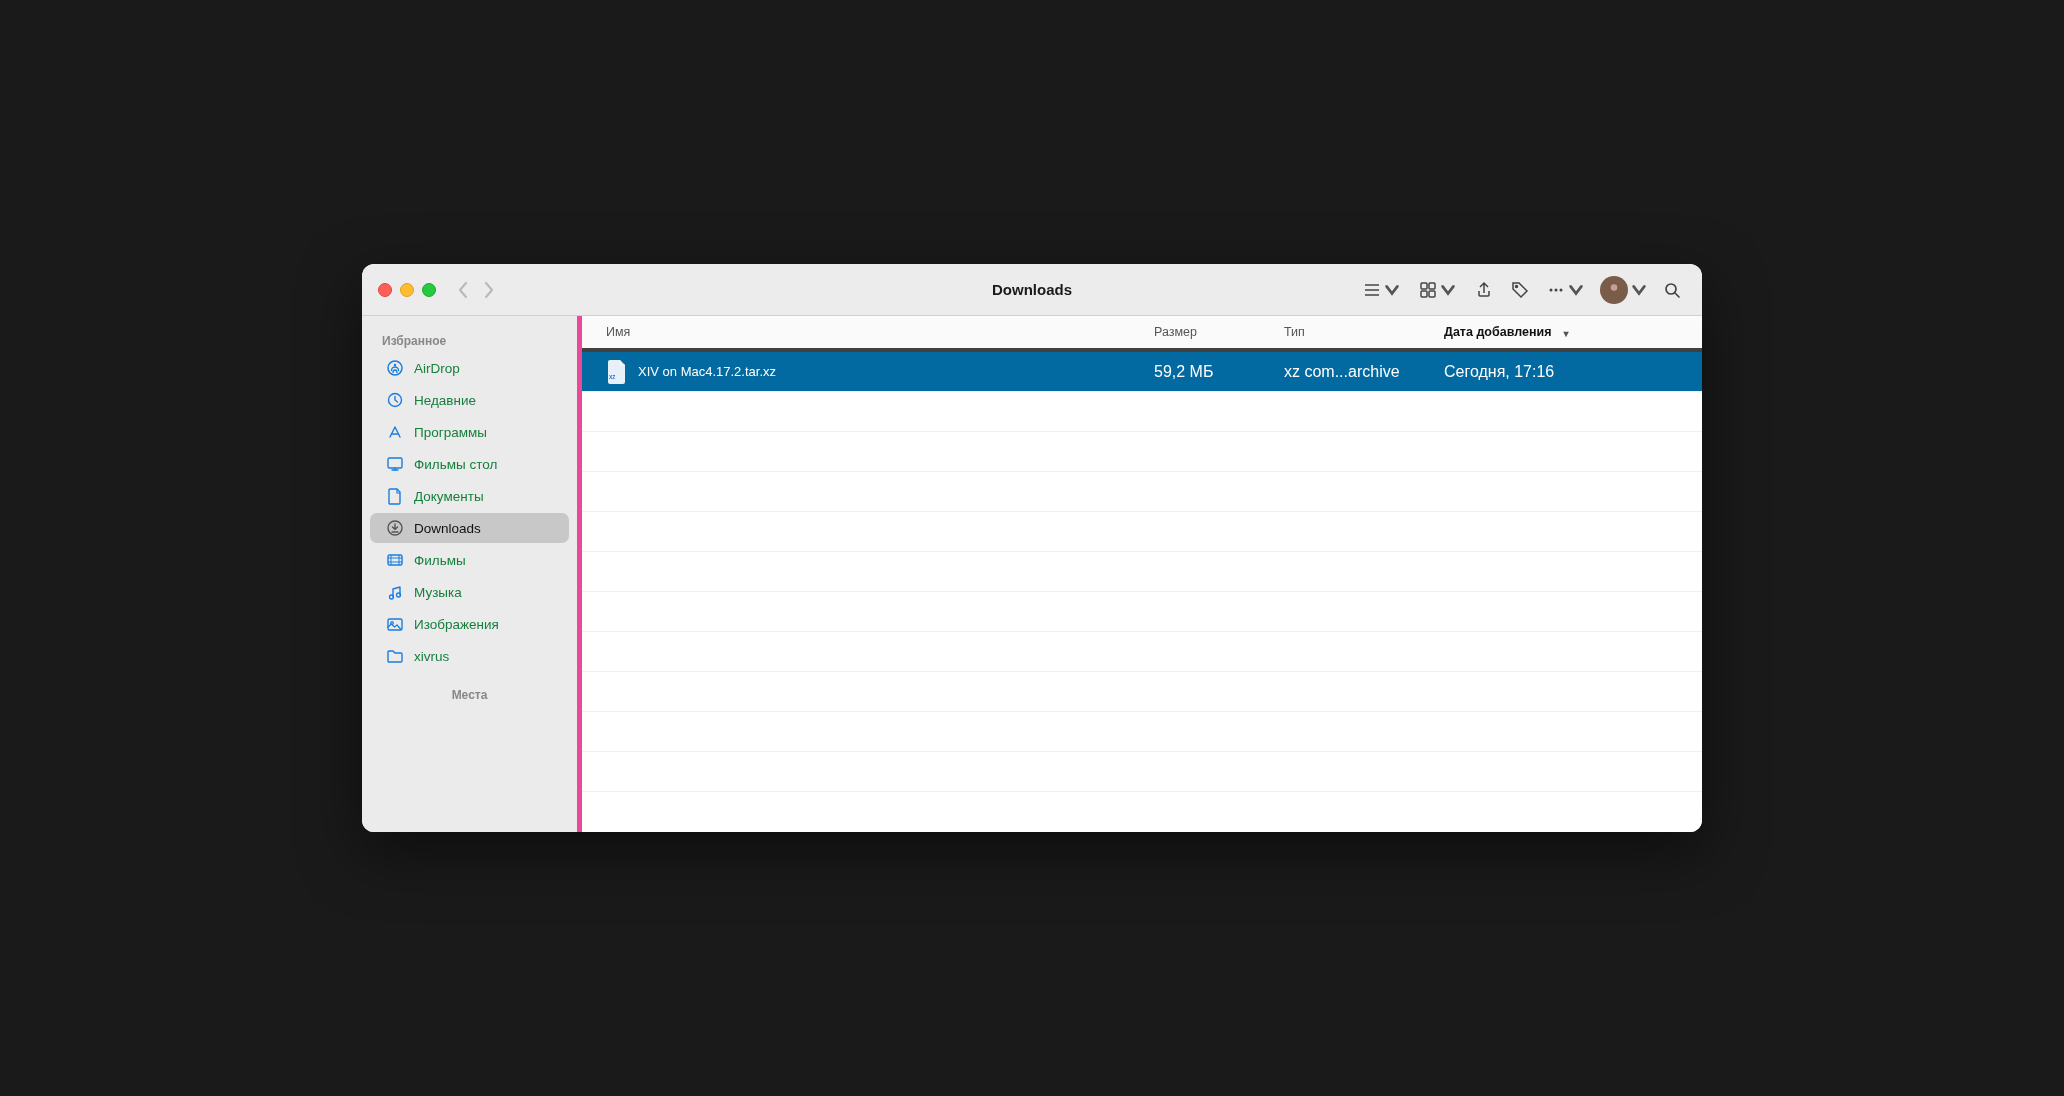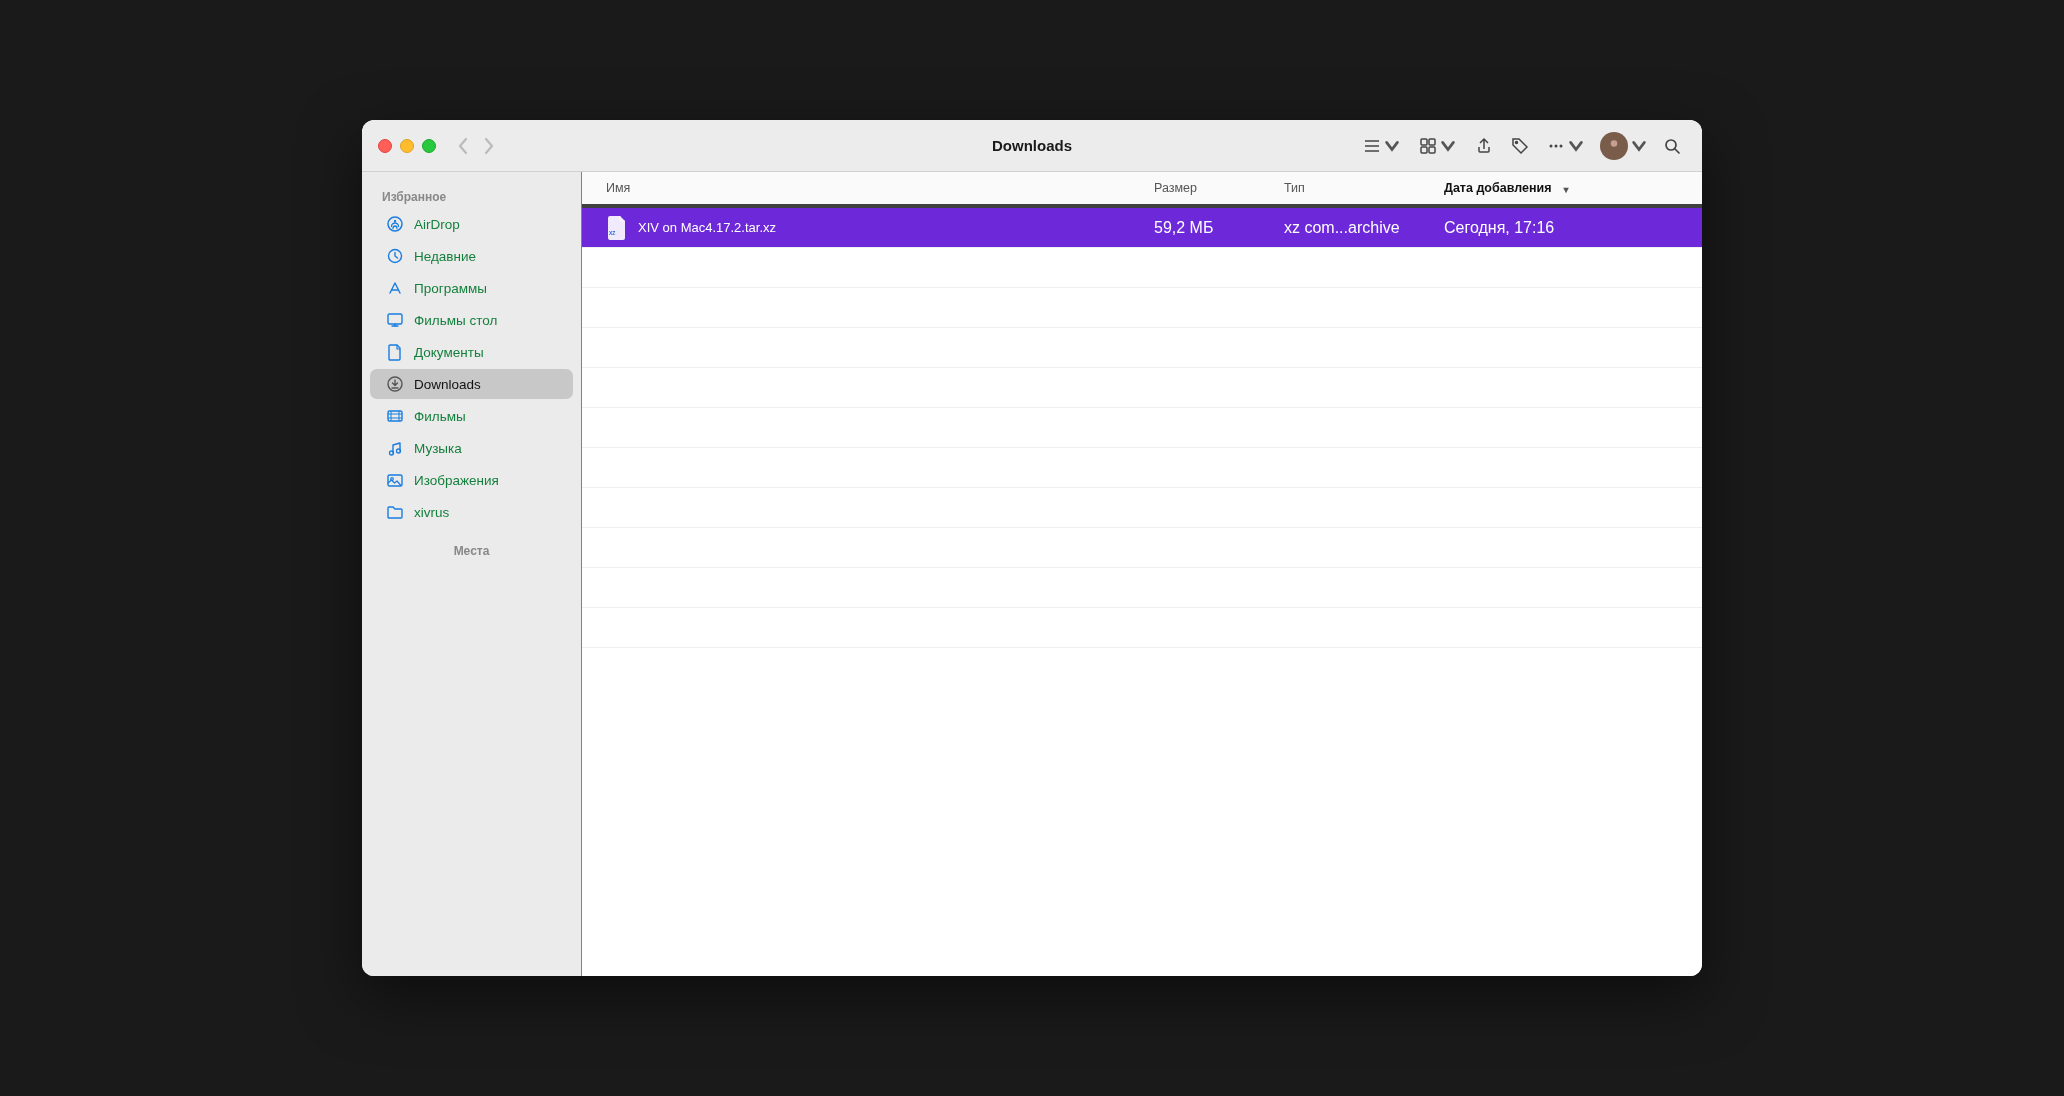--- a/index.html
+++ b/index.html
@@ -6,21 +6,21 @@
     body {
       background: #1a1a1a;
       display: flex;
       justify-content: center;
       align-items: center;
       min-height: 100vh;
       font-family: -apple-system, BlinkMacSystemFont, 'SF Pro Text', 'Helvetica Neue', sans-serif;
     }
     .window {
       width: 1340px;
-      height: 856px;
+      height: 568px;
       background: #fff;
       border-radius: 12px;
       box-shadow: 0 20px 60px rgba(0,0,0,0.5);
       display: flex;
       flex-direction: column;
       overflow: hidden;
     }
     
     .titlebar {
       display: flex;
@@ -106,21 +106,21 @@
     
     .body {
       display: flex;
       flex: 1;
       overflow: hidden;
     }
     
     .sidebar {
       width: 220px;
       background: #ebebeb;
-      border-right: 1px solid #ec4899;
+      border-right: 5px solid #ec4899;
       display: flex;
       flex-direction: column;
       padding: 12px 0;
       flex-shrink: 0;
       overflow-y: auto;
     }
     .sidebar-section-label {
       font-size: 12px;
       font-weight: 600;
       color: #888;
@@ -192,21 +192,21 @@
     .file-row {
       display: grid;
       grid-template-columns: 1fr 130px 160px 250px;
       padding: 0 16px;
       height: 40px;
       align-items: center;
       border-bottom: 1px solid #f0f0f0;
       cursor: pointer;
     }
     .file-row.selected {
-      background: #6d28d9;
+      background: #0369a1;
       color: #fff;
     }
     .file-row.selected .file-cell { color: #fff; }
     .file-name-cell {
       display: flex;
       align-items: center;
       gap: 10px;
       padding-left: 8px;
     }
     .file-icon {

